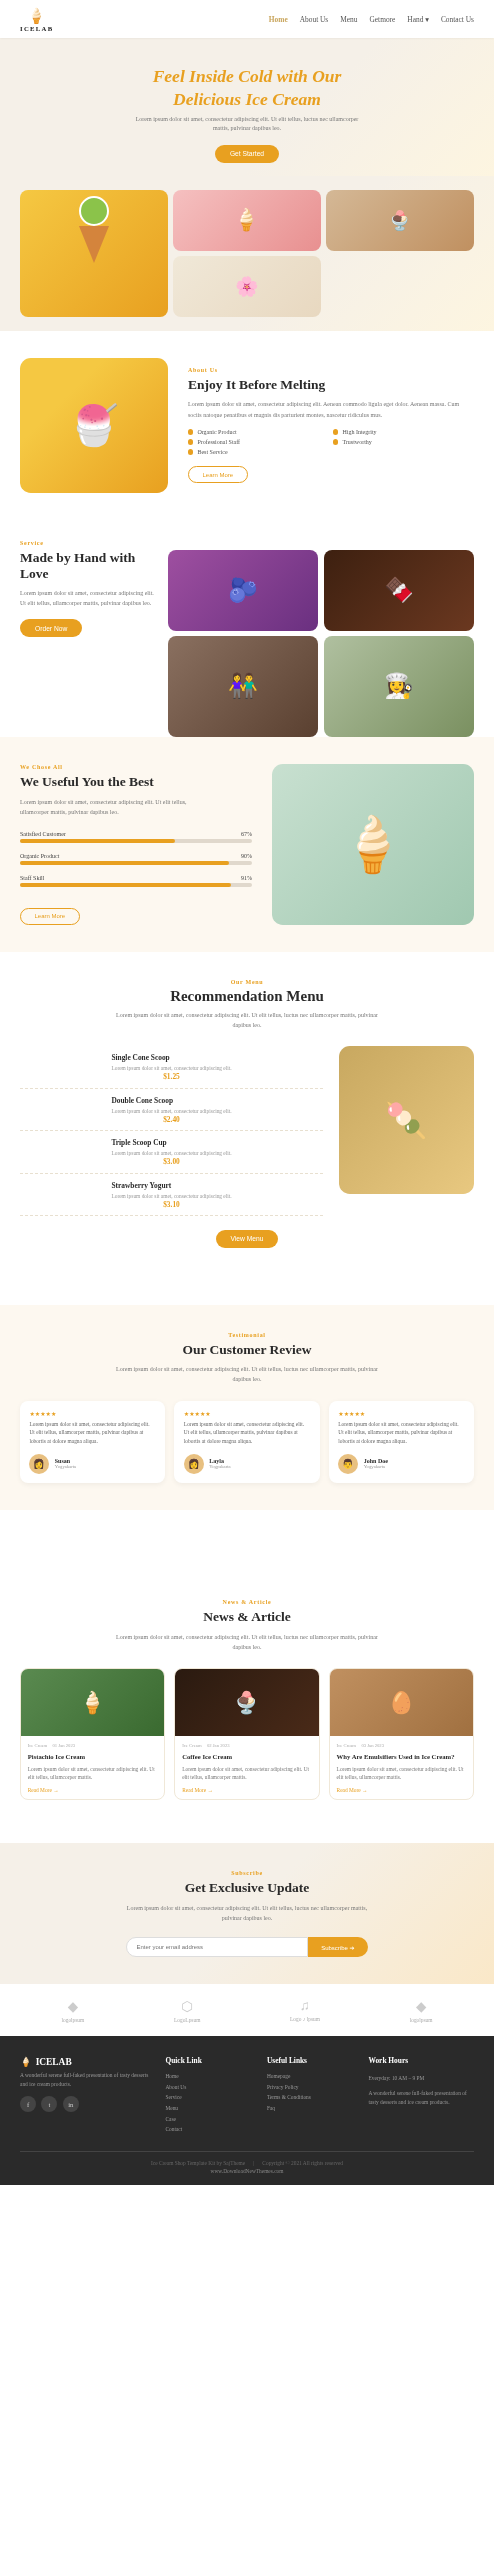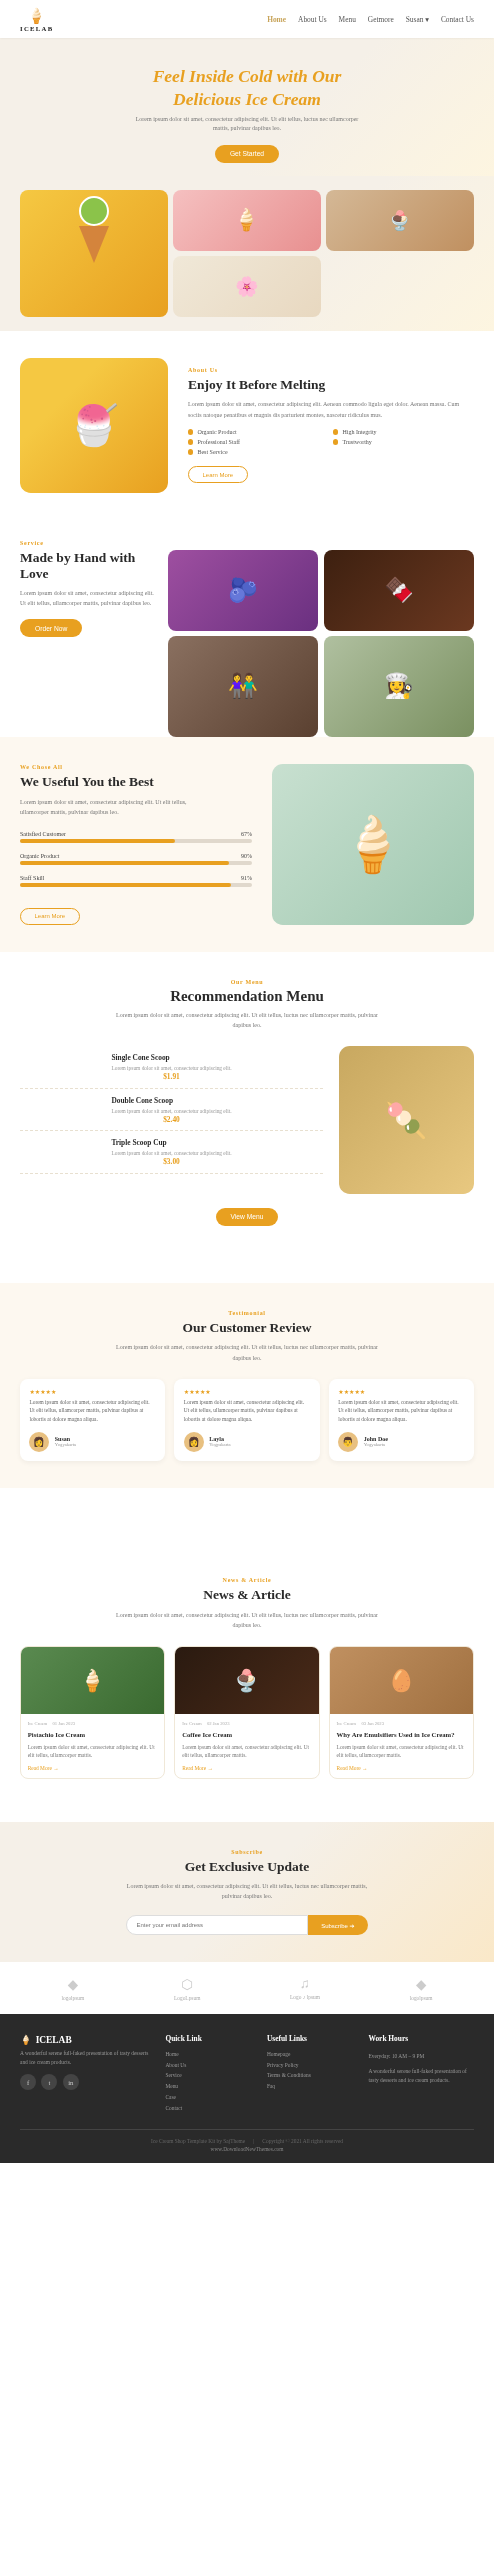--- a/index.html
+++ b/index.html
@@ -264,21 +264,21 @@
 <nav>
   <div class="nav-logo">
     <span class="nav-logo-icon">🍦</span>
     <span class="nav-logo-text">ICELAB</span>
   </div>
   <div class="nav-links">
     <a href="#" class="active">Home</a>
     <a href="#">About Us</a>
     <a href="#">Menu</a>
     <a href="#">Getmore</a>
-    <a href="#" class="dropdown">Susan ▾</a>
+    <a href="#" class="dropdown">Hand ▾</a>
     <a href="#">Contact Us</a>
   </div>
 </nav>
 
 <section class="hero">
   <h1>
     <span>Feel Inside Cold with Our</span><br>
     <span>Delicious </span><span style="color:#e8a020;font-style:italic;">Ice Cream</span>
   </h1>
   <p>Lorem ipsum dolor sit amet, consectetur adipiscing elit. Ut elit tellus, luctus nec ullamcorper mattis, pulvinar dapibus leo.</p>
@@ -415,35 +415,42 @@
     <div class="menu-title">Recommendation Menu</div>
     <p class="menu-desc">Lorem ipsum dolor sit amet, consectetur adipiscing elit. Ut elit tellus, luctus nec ullamcorper mattis, pulvinar dapibus leo.</p>
   </div>
   <div class="menu-layout">
     <div class="menu-items">
       <div class="menu-item">
         <div class="menu-item-info">
           <div class="menu-item-name">Single Cone Scoop</div>
           <div class="menu-item-desc">Lorem ipsum dolor sit amet, consectetur adipiscing elit.</div>
         </div>
-        <div class="menu-item-price">$1.91</div>
+        <div class="menu-item-price">$1.25</div>
       </div>
       <div class="menu-item">
         <div class="menu-item-info">
           <div class="menu-item-name">Double Cone Scoop</div>
           <div class="menu-item-desc">Lorem ipsum dolor sit amet, consectetur adipiscing elit.</div>
         </div>
         <div class="menu-item-price">$2.40</div>
       </div>
       <div class="menu-item">
         <div class="menu-item-info">
           <div class="menu-item-name">Triple Scoop Cup</div>
           <div class="menu-item-desc">Lorem ipsum dolor sit amet, consectetur adipiscing elit.</div>
         </div>
         <div class="menu-item-price">$3.00</div>
+      </div>
+      <div class="menu-item">
+        <div class="menu-item-info">
+          <div class="menu-item-name">Strawberry Yogurt</div>
+          <div class="menu-item-desc">Lorem ipsum dolor sit amet, consectetur adipiscing elit.</div>
+        </div>
+        <div class="menu-item-price">$3.10</div>
       </div>
     </div>
     <div class="menu-image">
       <span>🍡</span>
     </div>
   </div>
   <div class="menu-btn-wrap">
     <button class="btn-primary">View Menu</button>
   </div>
 </section>

